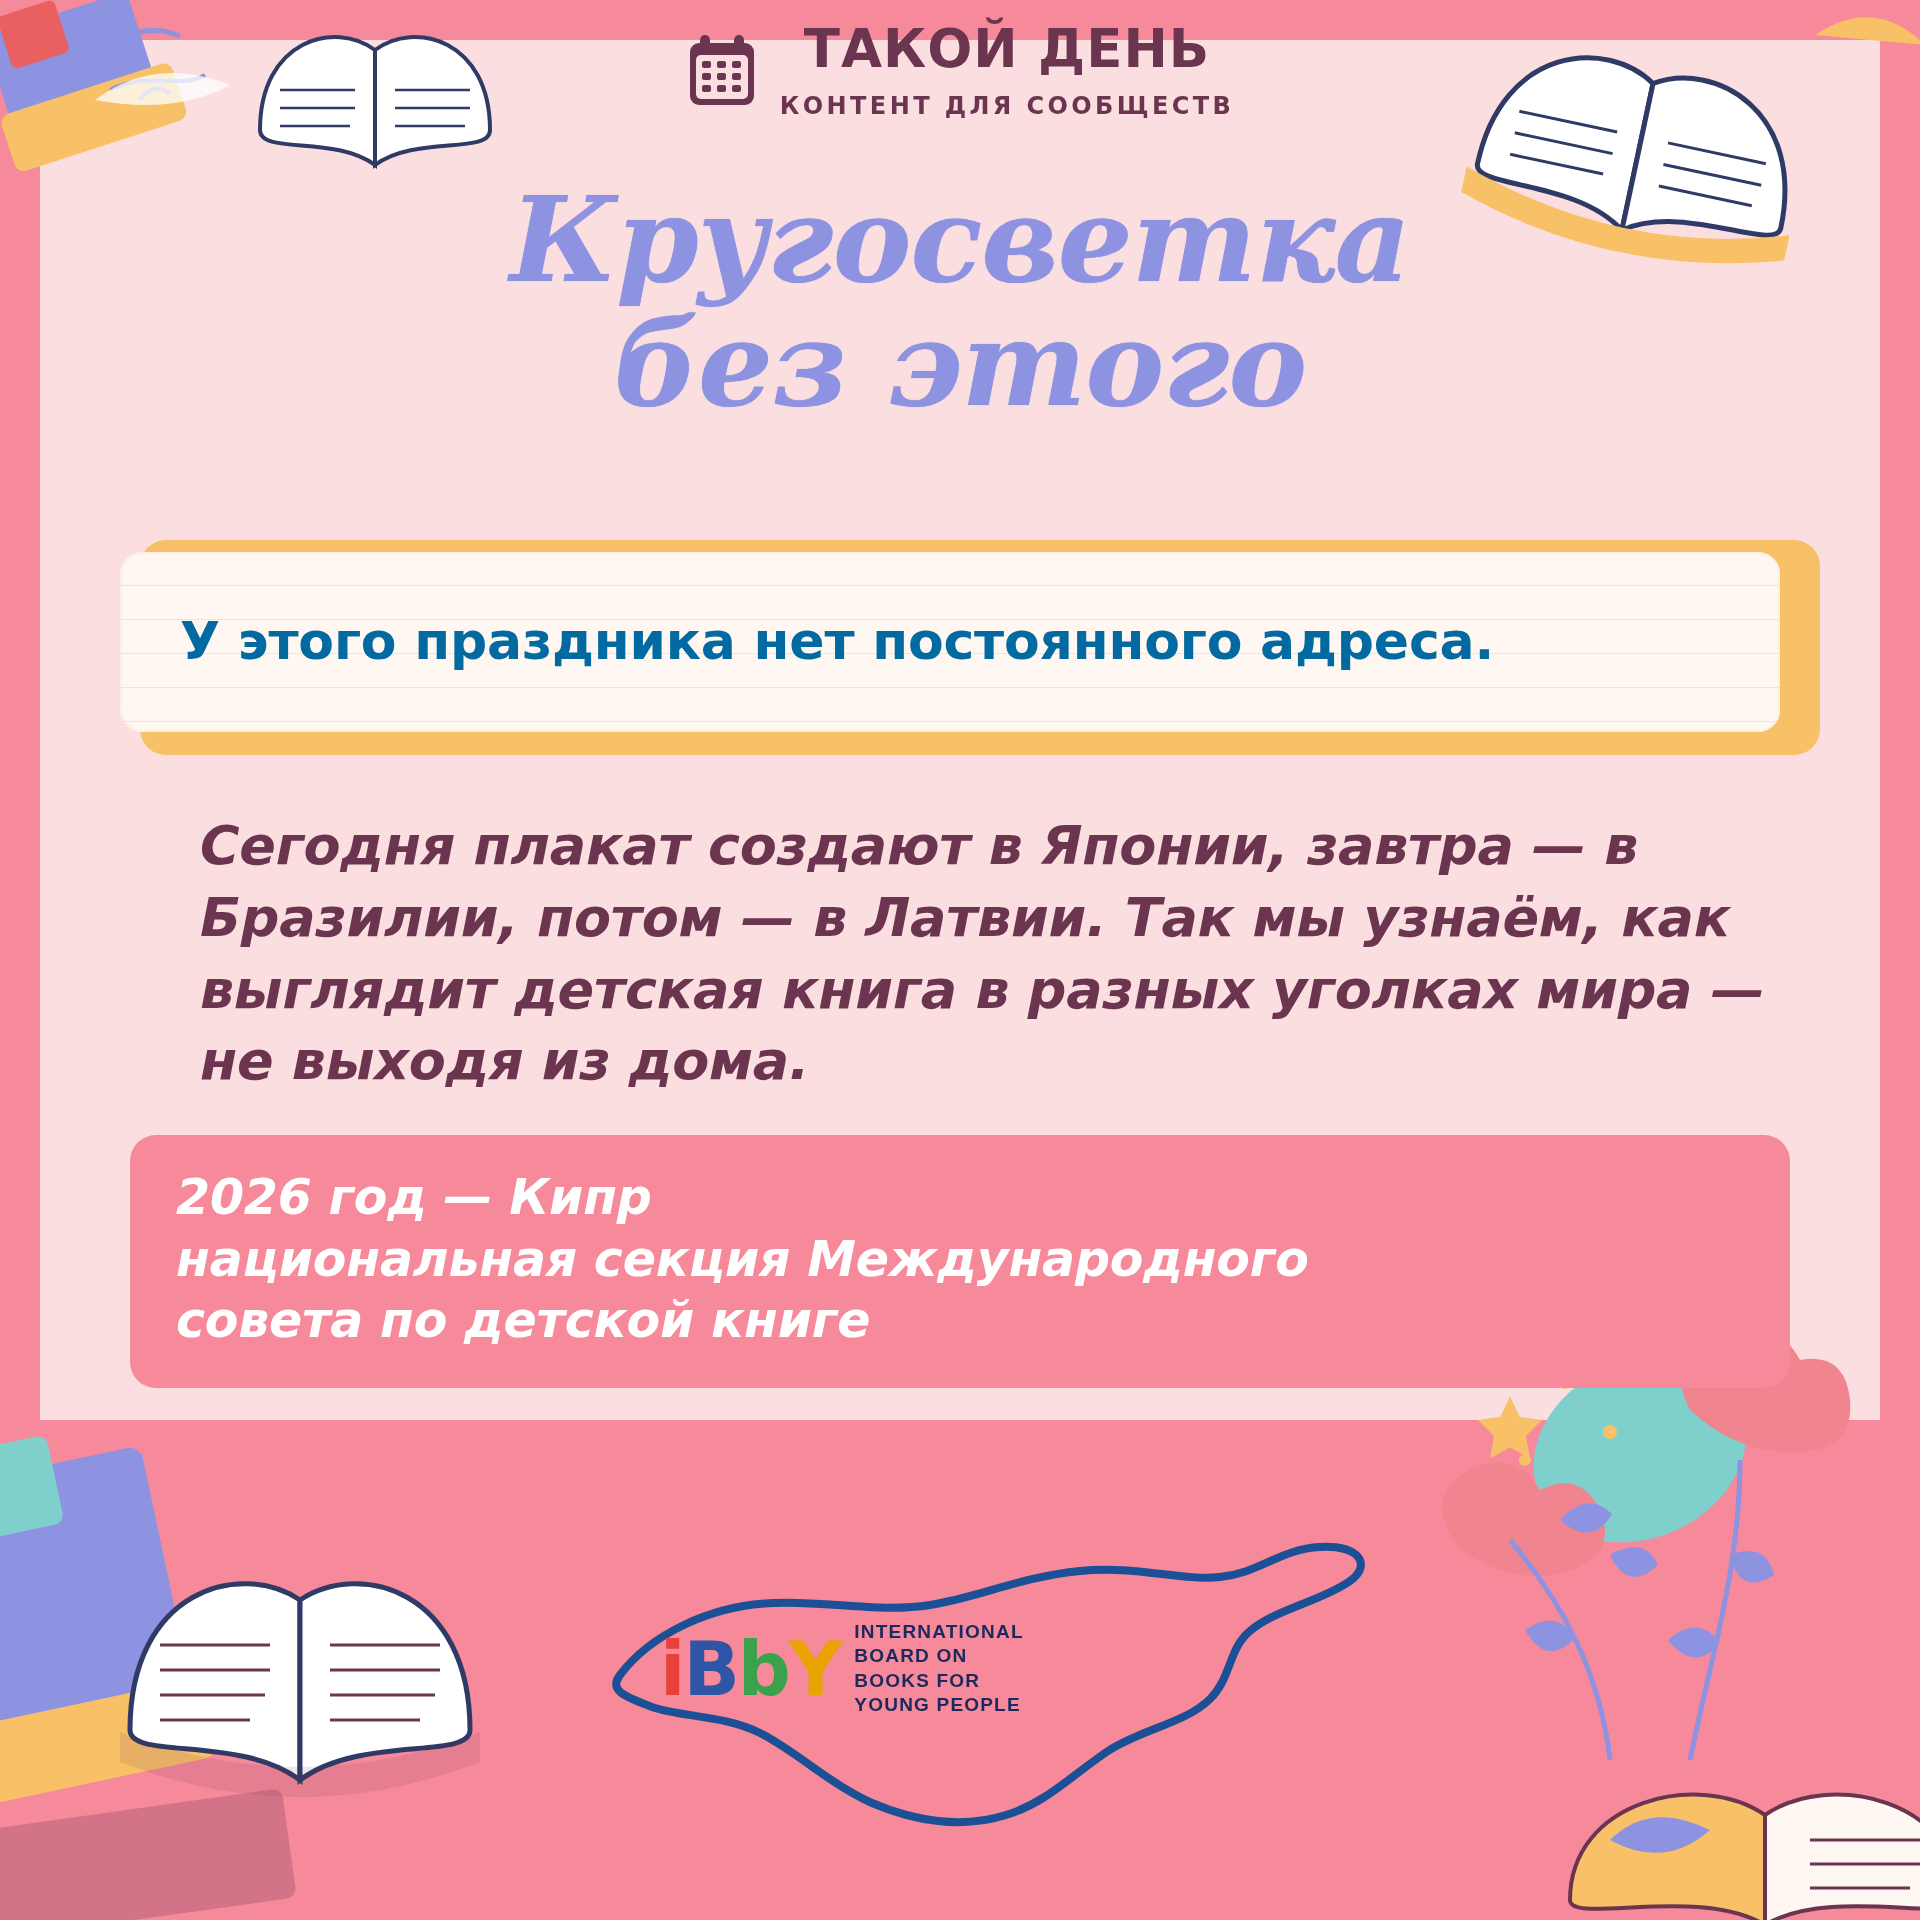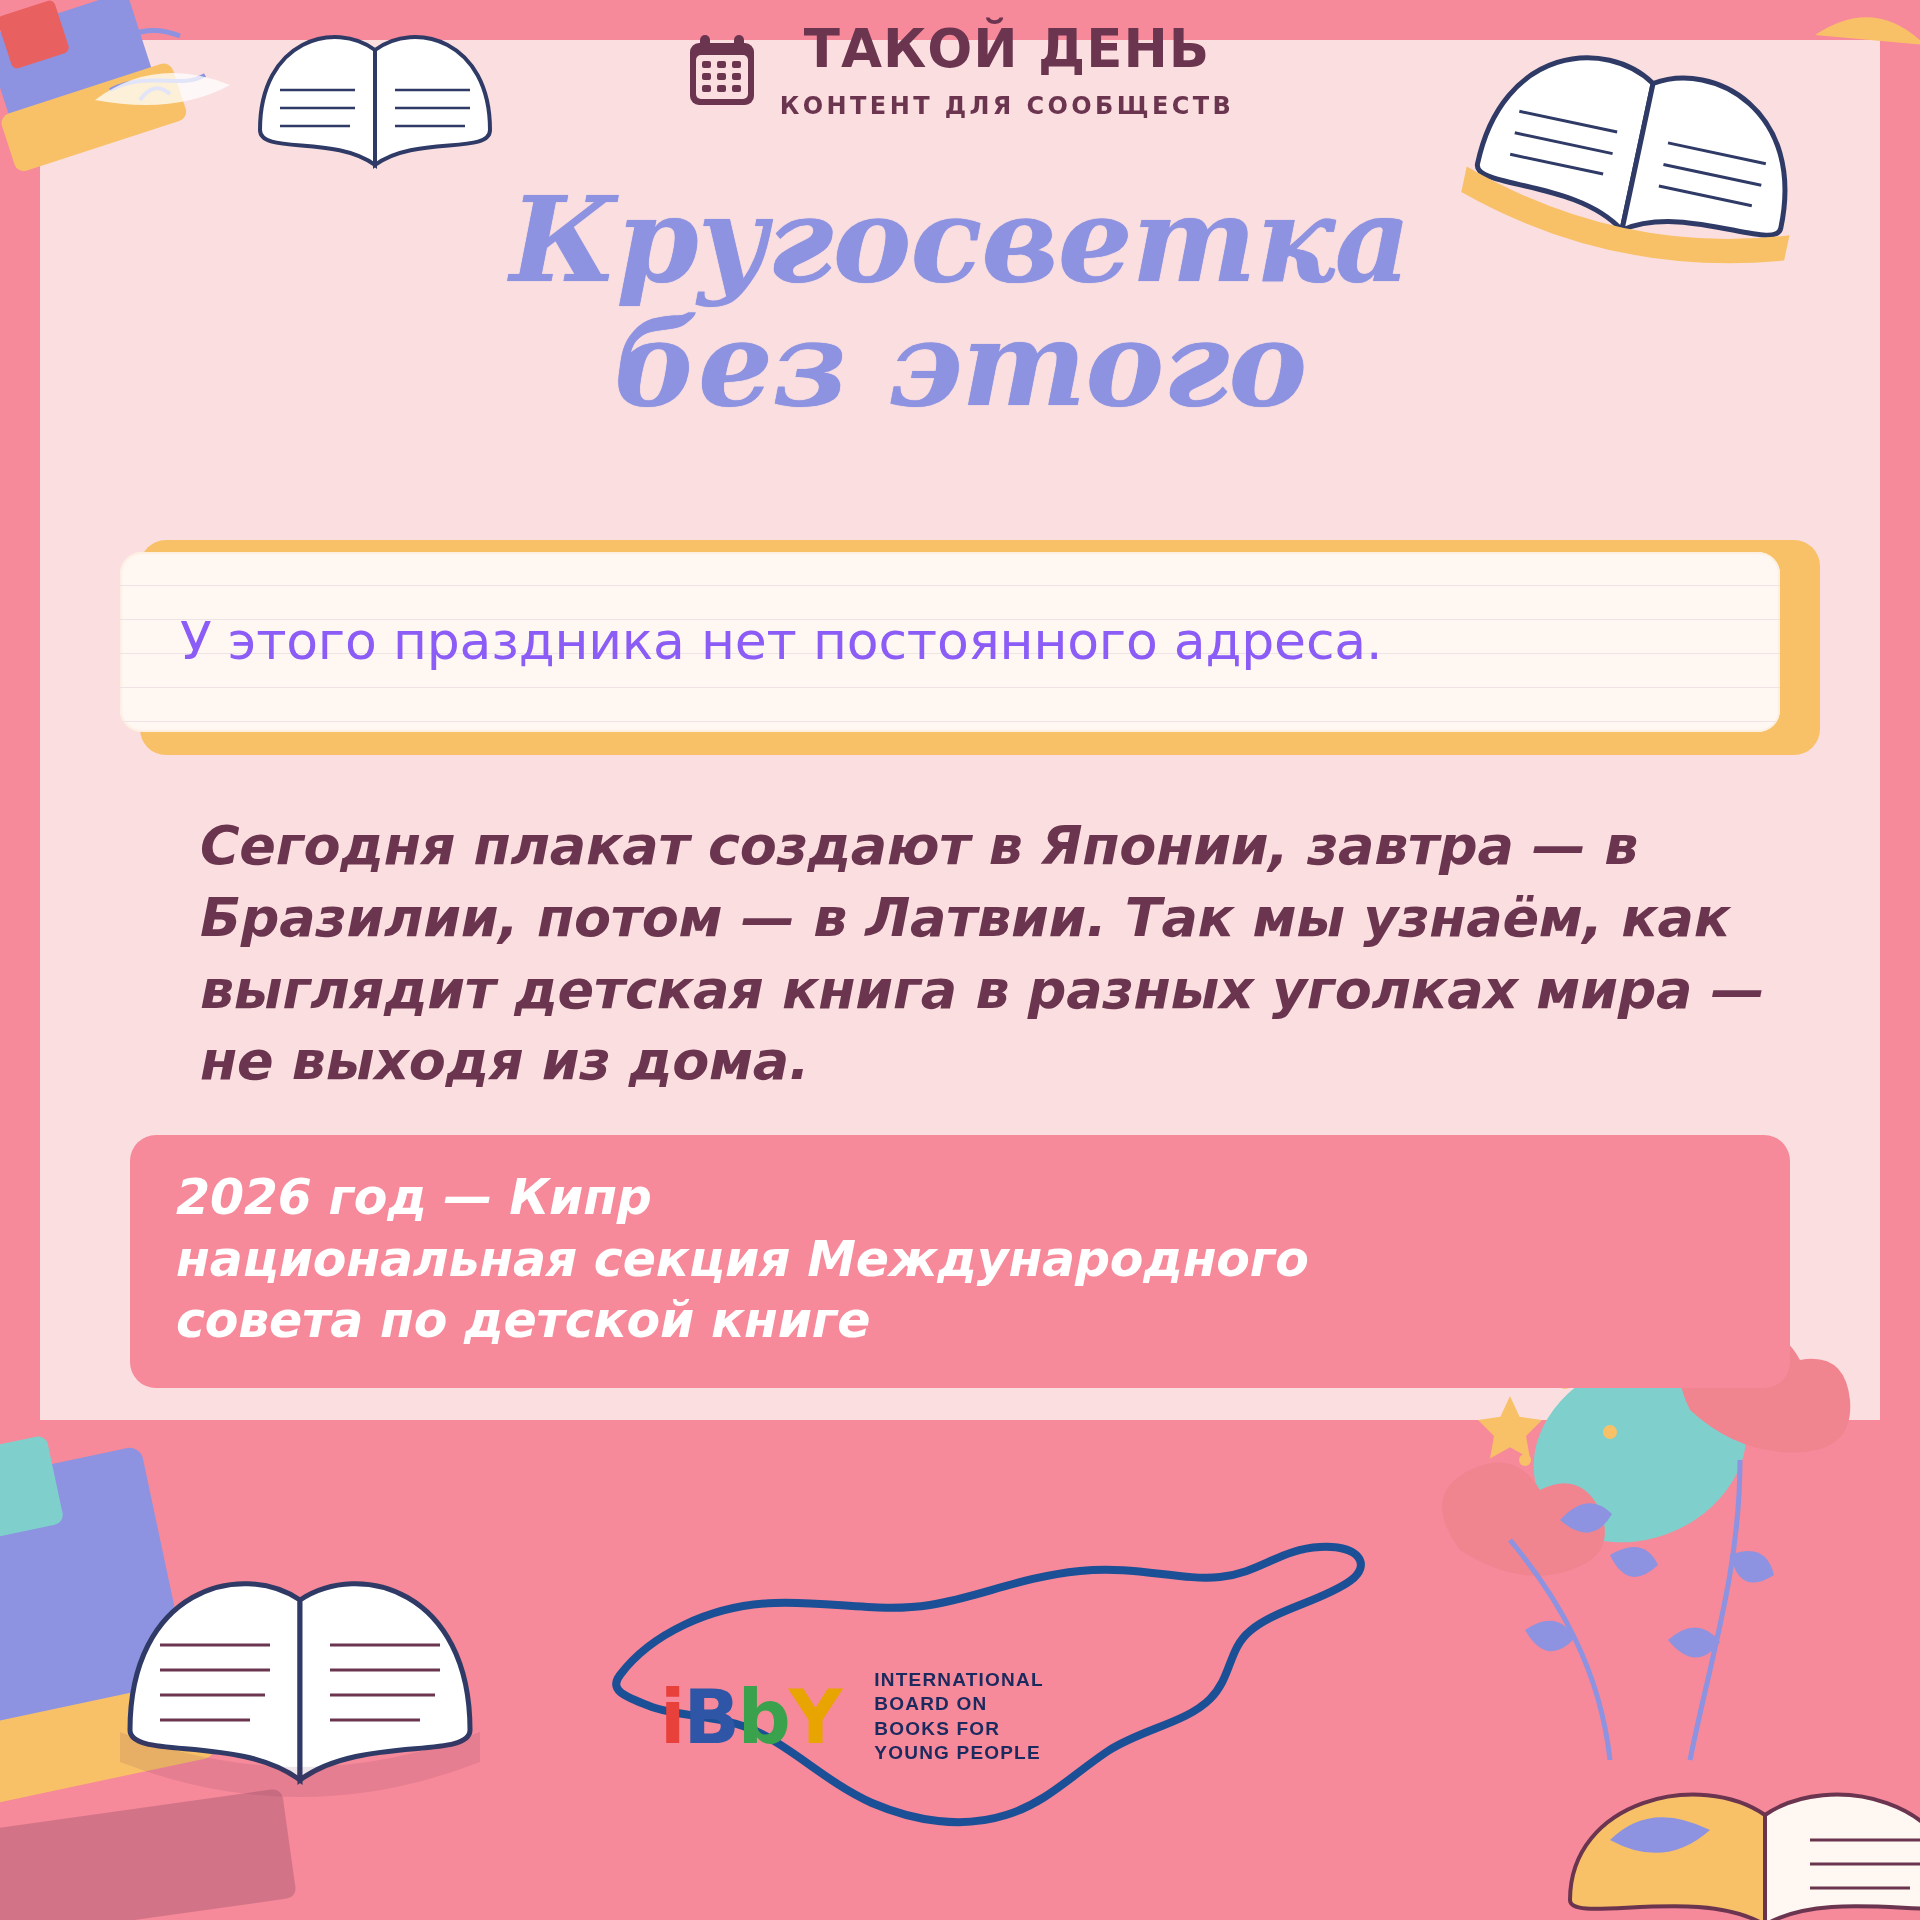--- a/index.html
+++ b/index.html
@@ -139,22 +139,22 @@
       rgba(0,0,0,0) 0px,
       rgba(0,0,0,0) 33px,
       #ecdfe2 33px,
       #ecdfe2 34px
     );
     opacity: .85;
   }
   .quote-line {
     position: relative;
     font-size: 52px;
-    font-weight: normal;
-    color: #8b5cf6;
+    font-weight: bold;
+    color: #0369a1;
     line-height: 1.22;
     letter-spacing: -0.2px;
     font-family: "DejaVu Sans", sans-serif;
     white-space: nowrap;
   }
 
   
   .body-text {
     position: absolute;
     left: 200px;
@@ -195,22 +195,21 @@
     top: 1485px;
     width: 820px;
     height: 370px;
   }
   .ibby-logo {
     position: absolute;
     left: 660px;
     top: 1620px;
     display: flex;
     align-items: center;
-    gap: 34px;
-    margin-top: 48px;
+    gap: 14px;
   }
   .ibby-word {
     font-family: "DejaVu Sans", sans-serif;
     font-weight: bold;
     font-size: 74px;
     letter-spacing: -2px;
     line-height: 1;
   }
   .ibby-word .c1 { color: #e8403a; }
   .ibby-word .c2 { color: #2f56a6; }

